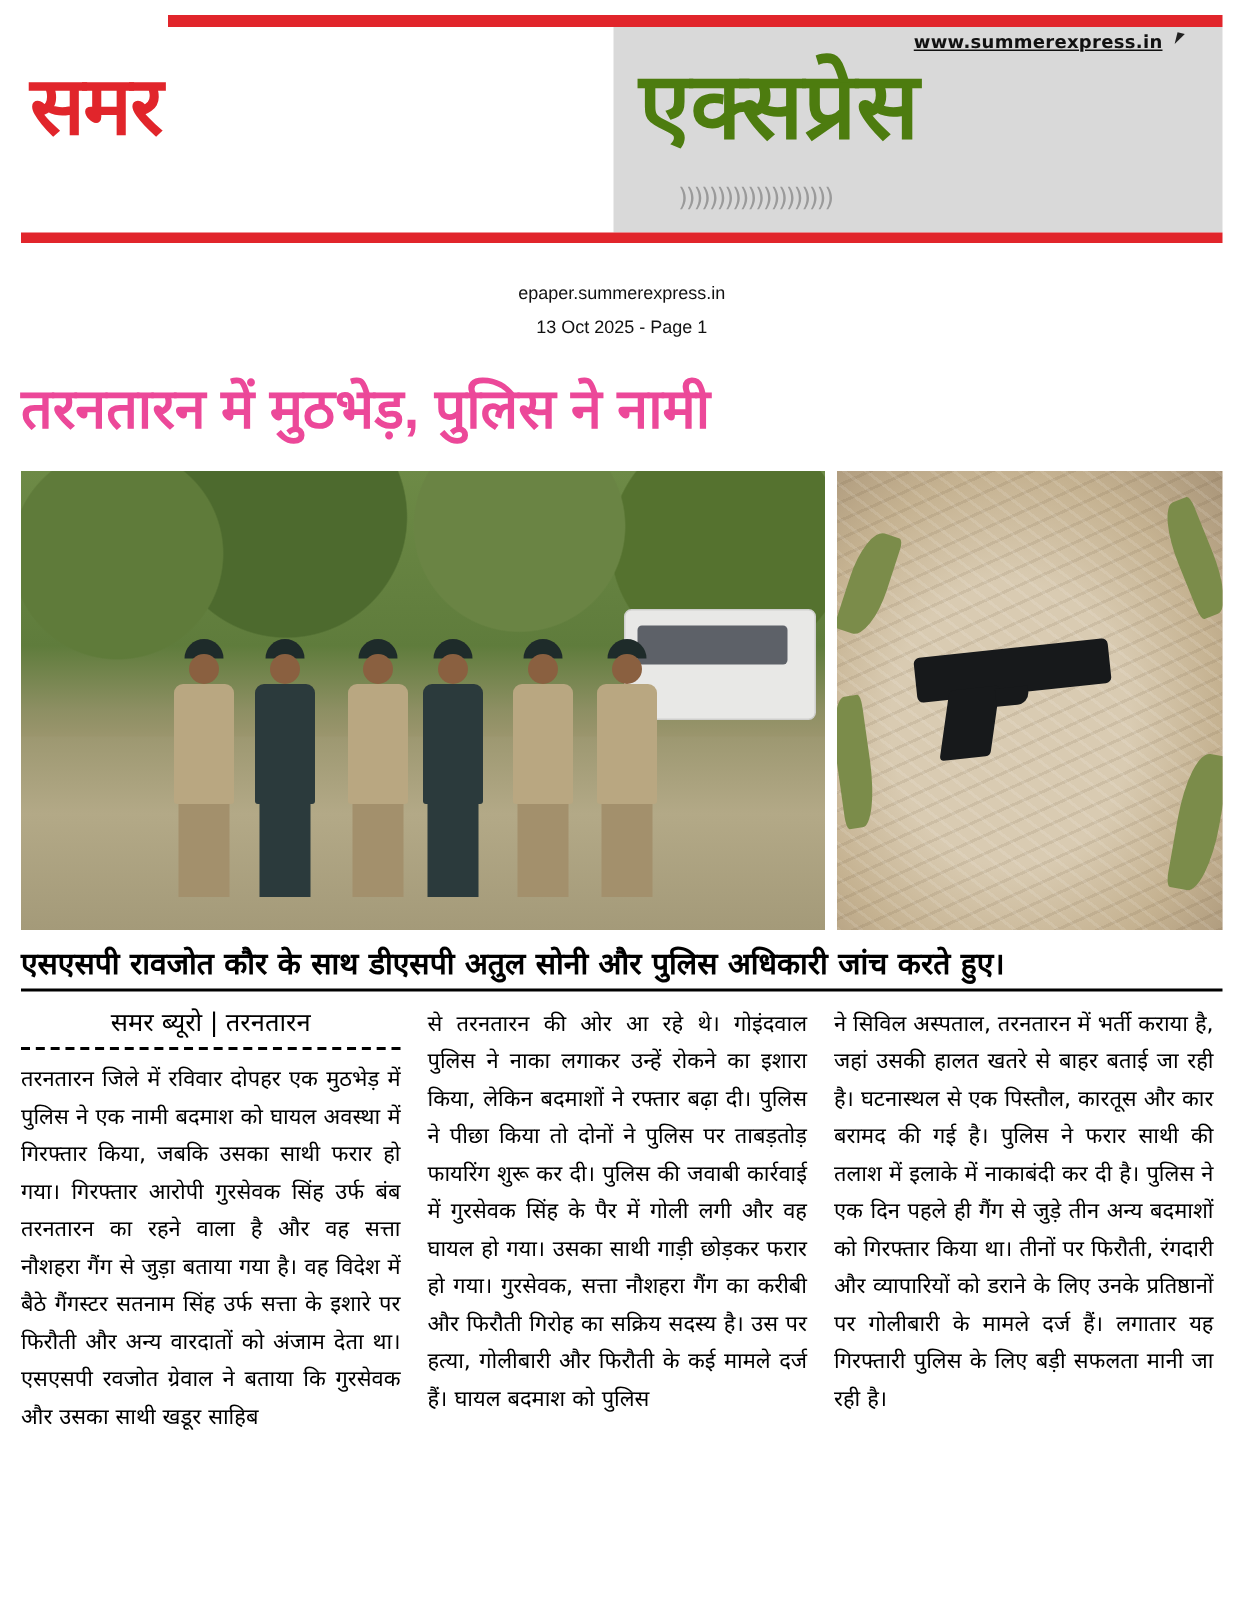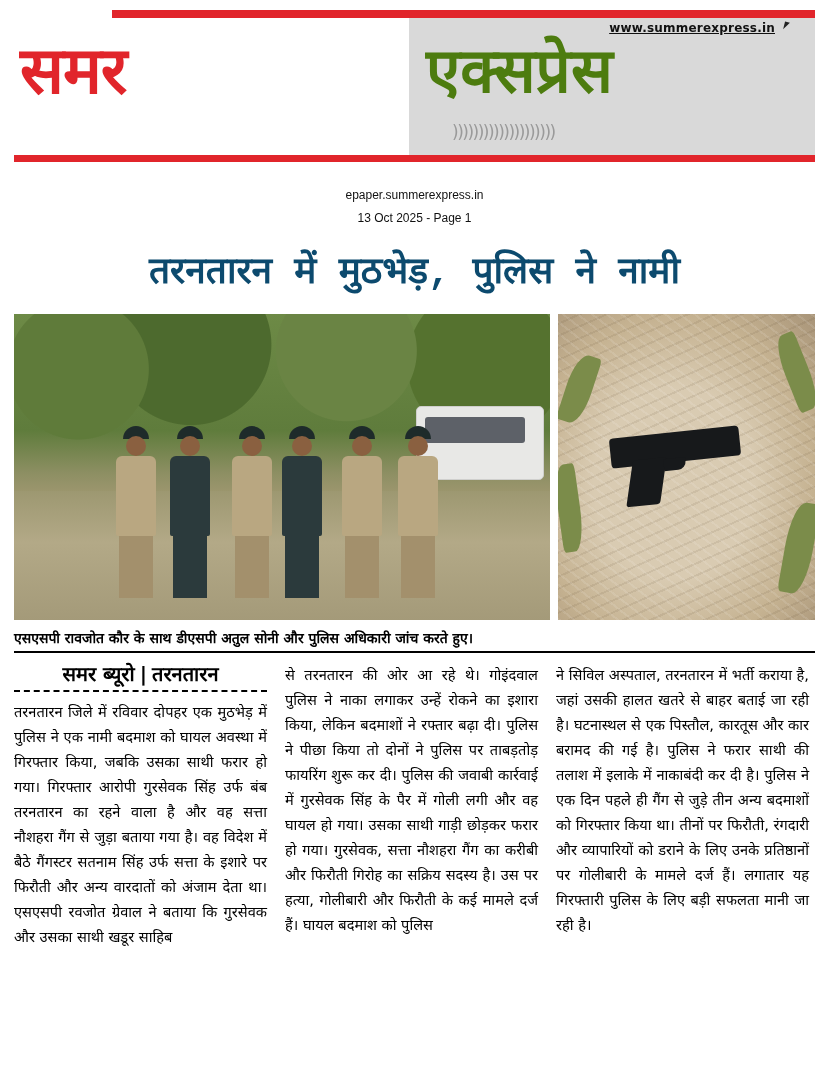--- a/index.html
+++ b/index.html
@@ -66,21 +66,21 @@
     border-left: 5px solid #222;
     border-bottom: 8px solid transparent;
     transform: rotate(14deg);
   }
   .logo-hindi-red {
     position: absolute;
     left: 6px;
     top: 22px;
     font-family: "DejaVu Sans", sans-serif;
     font-weight: bold;
-    font-size: 65px;
+    font-size: 54px;
     line-height: 78px;
     color: #e1252b;
     letter-spacing: -1px;
   }
   .logo-hindi-blue {
     position: absolute;
     left: 412px;
     top: 30px;
     font-family: "DejaVu Sans", sans-serif;
     font-weight: bold;
@@ -104,26 +104,26 @@
     text-align: center;
     font-size: 12px;
     line-height: 23px;
     color: #111;
     font-family: "Liberation Sans", sans-serif;
   }
 
   
   .headline {
     margin: 18px 14px 0 14px;
-    text-align: center;
-    font-family: Liberation Mono, monospace;
+    text-align: left;
+    font-family: Liberation Sans, sans-serif;
     font-weight: bold;
     font-size: 37px;
     line-height: 50px;
-    color: #0c4a6e;
+    color: #ec4899;
   }
 
   
   .photo-row {
     margin: 16px 14px 0 14px;
     display: flex;
     gap: 8px;
     height: 306px;
   }
   .photo-main {
@@ -248,21 +248,21 @@
     width: 22px; height: 12px;
     background: #17191b;
     border-radius: 0 0 8px 0;
   }
 
   
   .caption {
     margin: 8px 14px 0 14px;
     font-family: "DejaVu Sans", sans-serif;
     font-weight: bold;
-    font-size: 14px;
+    font-size: 20px;
     color: #000;
     padding-bottom: 4px;
     border-bottom: 2px solid #000;
   }
 
   
   .article {
     margin: 9px 14px 0 14px;
     display: flex;
     gap: 18px;
@@ -270,22 +270,22 @@
   .col {
     width: 253px;
     font-family: "DejaVu Sans", sans-serif;
     font-size: 14.6px;
     line-height: 25px;
     text-align: justify;
     color: #000;
   }
   .byline {
     text-align: center;
-    font-weight: bold;
-    font-size: 20px;
+    font-weight: normal;
+    font-size: 17px;
     margin-bottom: 3px;
   }
   .byline .sep {
     display: inline-block;
     margin: 0 5px;
     color: #000;
   }
   .dashed {
     border-top: 2px dashed #000;
     margin: 3px 0 7px 0;

